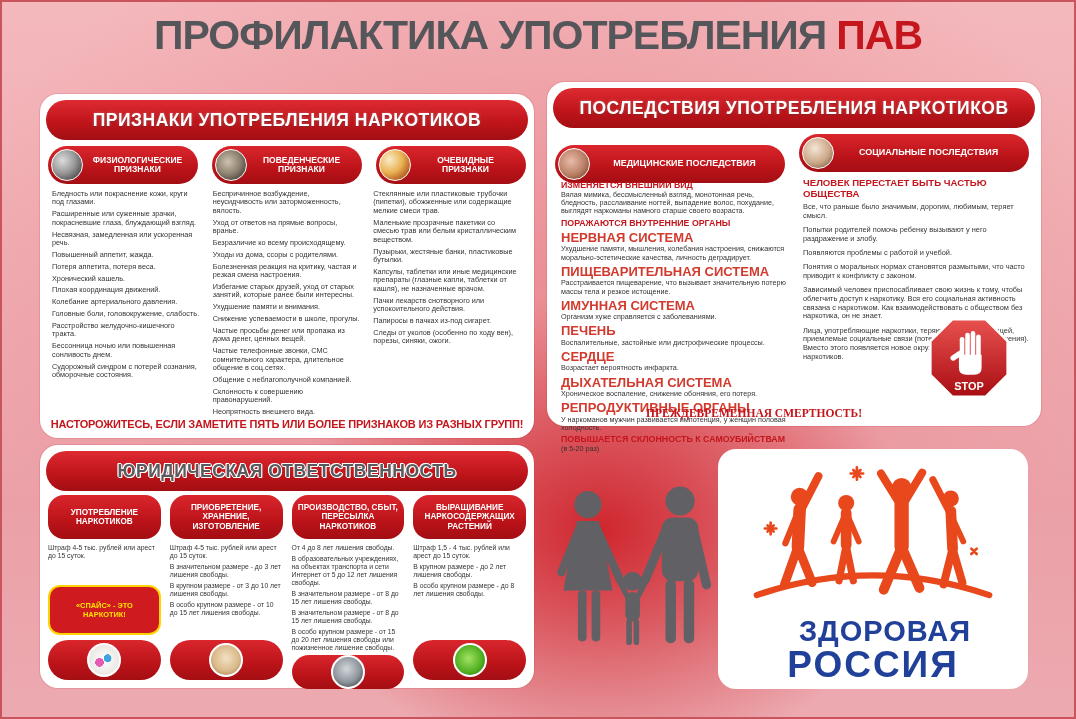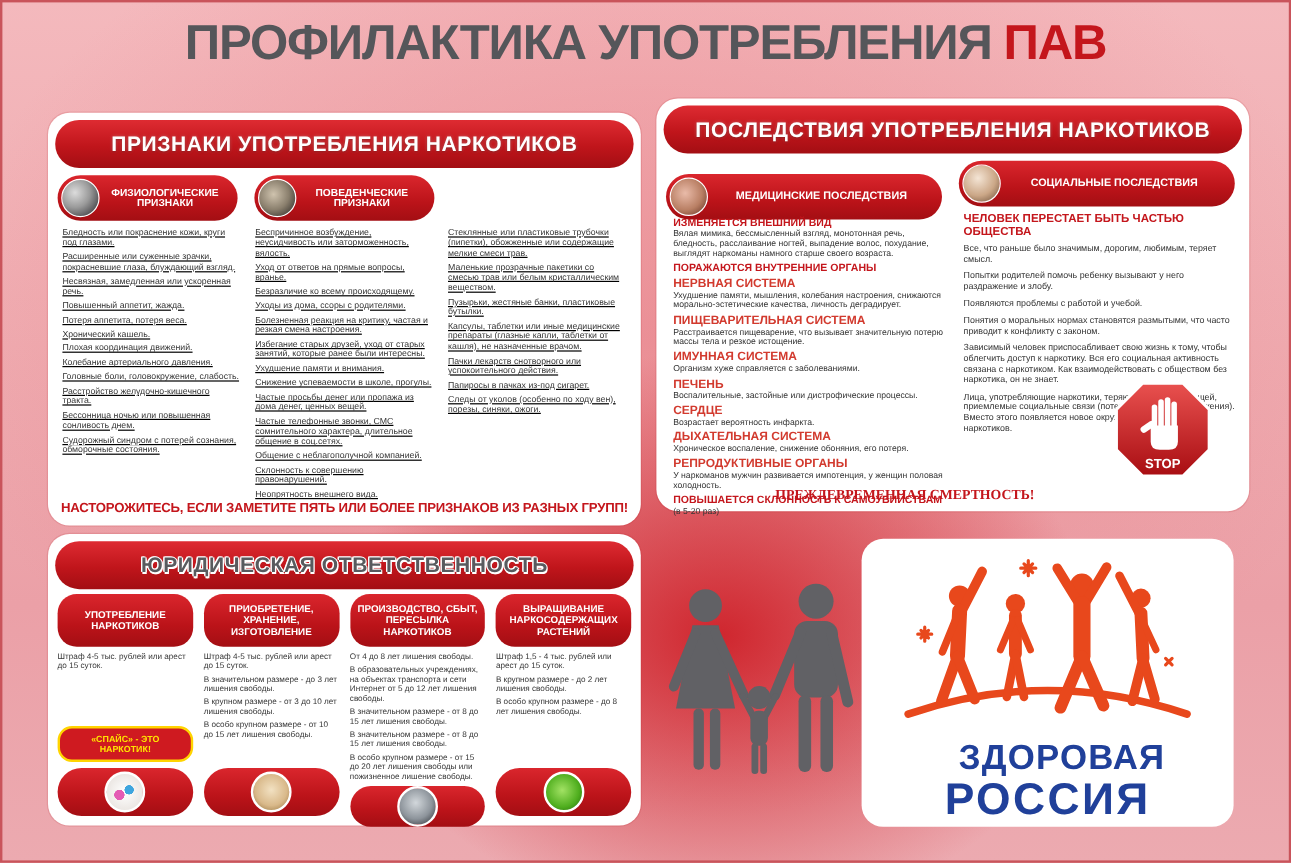--- a/index.html
+++ b/index.html
@@ -65,33 +65,33 @@
   .photo-couple { background:radial-gradient(circle at 40% 35%, #f4e5d5, #cba787 55%, #87684f 85%); }
   .photo-spice  { background:radial-gradient(circle at 35% 58%, #e45ab4 16%, rgba(0,0,0,0) 17%),
                              radial-gradient(circle at 62% 44%, #3ea5de 15%, rgba(0,0,0,0) 16%),
                              radial-gradient(circle at 50% 50%, #ffffff, #e9e4e0 80%); }
   .photo-caps   { background:radial-gradient(circle at 50% 44%, #f2e1c2, #d9b98a 58%, #a2804c 90%); }
   .photo-lab    { background:radial-gradient(circle at 45% 40%, #d2d7db, #8d949b 55%, #474c52 85%); }
   .photo-plant  { background:radial-gradient(circle at 45% 45%, #a2e264, #4fae1e 60%, #2c750f 90%); }
 
   
   .signs-cols { position:absolute; top:96px; left:12px; right:12px; bottom:34px; display:flex; gap:12px; }
-  .signs-col  { flex:1;text-decoration:underline; }
+  .signs-col  { flex:1; }
   .sign-item  { font-size:7.3px; line-height:1.16; color:#343434; margin-bottom:3.4px; }
   .panel-warning {
     position:absolute; bottom:8px; left:4px; right:4px; text-align:center;
     color:#c4161c; font-weight:bold; font-size:11px; letter-spacing:-0.2px;
   }
 
   
   .conseq-cols { position:absolute; top:96px; left:14px; right:12px; bottom:28px; display:flex; gap:16px; }
   .conseq-col  { flex:1; position:relative; }
   .med-heading { font-weight:bold; line-height:1.1; margin-top:3px; }
   .med-heading.major { color:#c4161c; font-size:8.8px; }
-  .med-heading.sub   { color:#d23a2e; font-size:10px; }
+  .med-heading.sub   { color:#d23a2e; font-size:13px; }
   .med-text   { font-size:7.2px; line-height:1.15; color:#343434; }
   .med-text:empty { display:none; }
   .social-heading { color:#c4161c; font-weight:bold; font-size:9.6px; line-height:1.1; margin-bottom:4px; }
   .social-par { font-size:7.4px; line-height:1.18; color:#343434; margin-bottom:5.5px; }
   .stop-wrap { position:absolute; right:30px; bottom:26px; width:84px; height:84px; }
   .conseq-footer {
     position:absolute; bottom:7px; left:0; right:80px; text-align:center;
     color:#c4161c; font-weight:bold; font-size:11.5px;font-family:Liberation Serif, serif;
   }
 
@@ -102,21 +102,21 @@
     min-height:44px; border-radius:16px;
     background:linear-gradient(180deg,#da262d 0%, #bb1319 60%, #a30e13 100%);
     color:#fff; font-weight:bold; font-size:8.2px; line-height:1.15; text-align:center;
     display:flex; align-items:center; justify-content:center; padding:4px 6px; margin-bottom:5px;
   }
   .legal-item { font-size:6.8px; line-height:1.18; color:#343434; margin-bottom:3px; }
   .legal-spacer { flex:1; }
   .legal-badge {
     background:#cf1a20; border:2.5px solid #ffd400; border-radius:12px;
     color:#ffe400; font-weight:bold; font-size:7.4px; text-align:center;
-    padding:4px 4px; margin-bottom:5px;
+    padding:14px 4px; margin-bottom:5px;
   }
   .legal-photo-pill {
     height:40px; border-radius:20px;
     background:linear-gradient(180deg,#da262d 0%, #bb1319 60%, #a30e13 100%);
     display:flex; align-items:center; justify-content:center;
   }
   .legal-photo-pill .photo {
     width:34px; height:34px; border-radius:50%; border:2px solid #fff;
   }
 
@@ -142,20 +142,24 @@
     <div class="band-text">ПРИЗНАКИ УПОТРЕБЛЕНИЯ НАРКОТИКОВ</div>
   </div>
 
   <div class="subpill" style="left:8px; top:52px; width:150px;">
     <div class="photo photo-face"></div>
     <div class="label">ФИЗИОЛОГИЧЕСКИЕ ПРИЗНАКИ</div>
   </div>
   <div class="subpill" style="left:172px; top:52px; width:150px;">
     <div class="photo photo-money"></div>
     <div class="label">ПОВЕДЕНЧЕСКИЕ ПРИЗНАКИ</div>
+  </div>
+  <div class="subpill" style="left:336px; top:52px; width:150px;">
+    <div class="photo photo-pills"></div>
+    <div class="label">ОЧЕВИДНЫЕ ПРИЗНАКИ</div>
   </div>
 
   <div class="signs-cols">
     <div class="signs-col">
 
     <div class="sign-item">Бледность или покраснение кожи, круги под глазами.</div>
         <div class="sign-item">Расширенные или суженные зрачки, покрасневшие глаза, блуждающий взгляд.</div>
         <div class="sign-item">Несвязная, замедленная или ускоренная речь.</div>
         <div class="sign-item">Повышенный аппетит, жажда.</div>
         <div class="sign-item">Потеря аппетита, потеря веса.</div>

